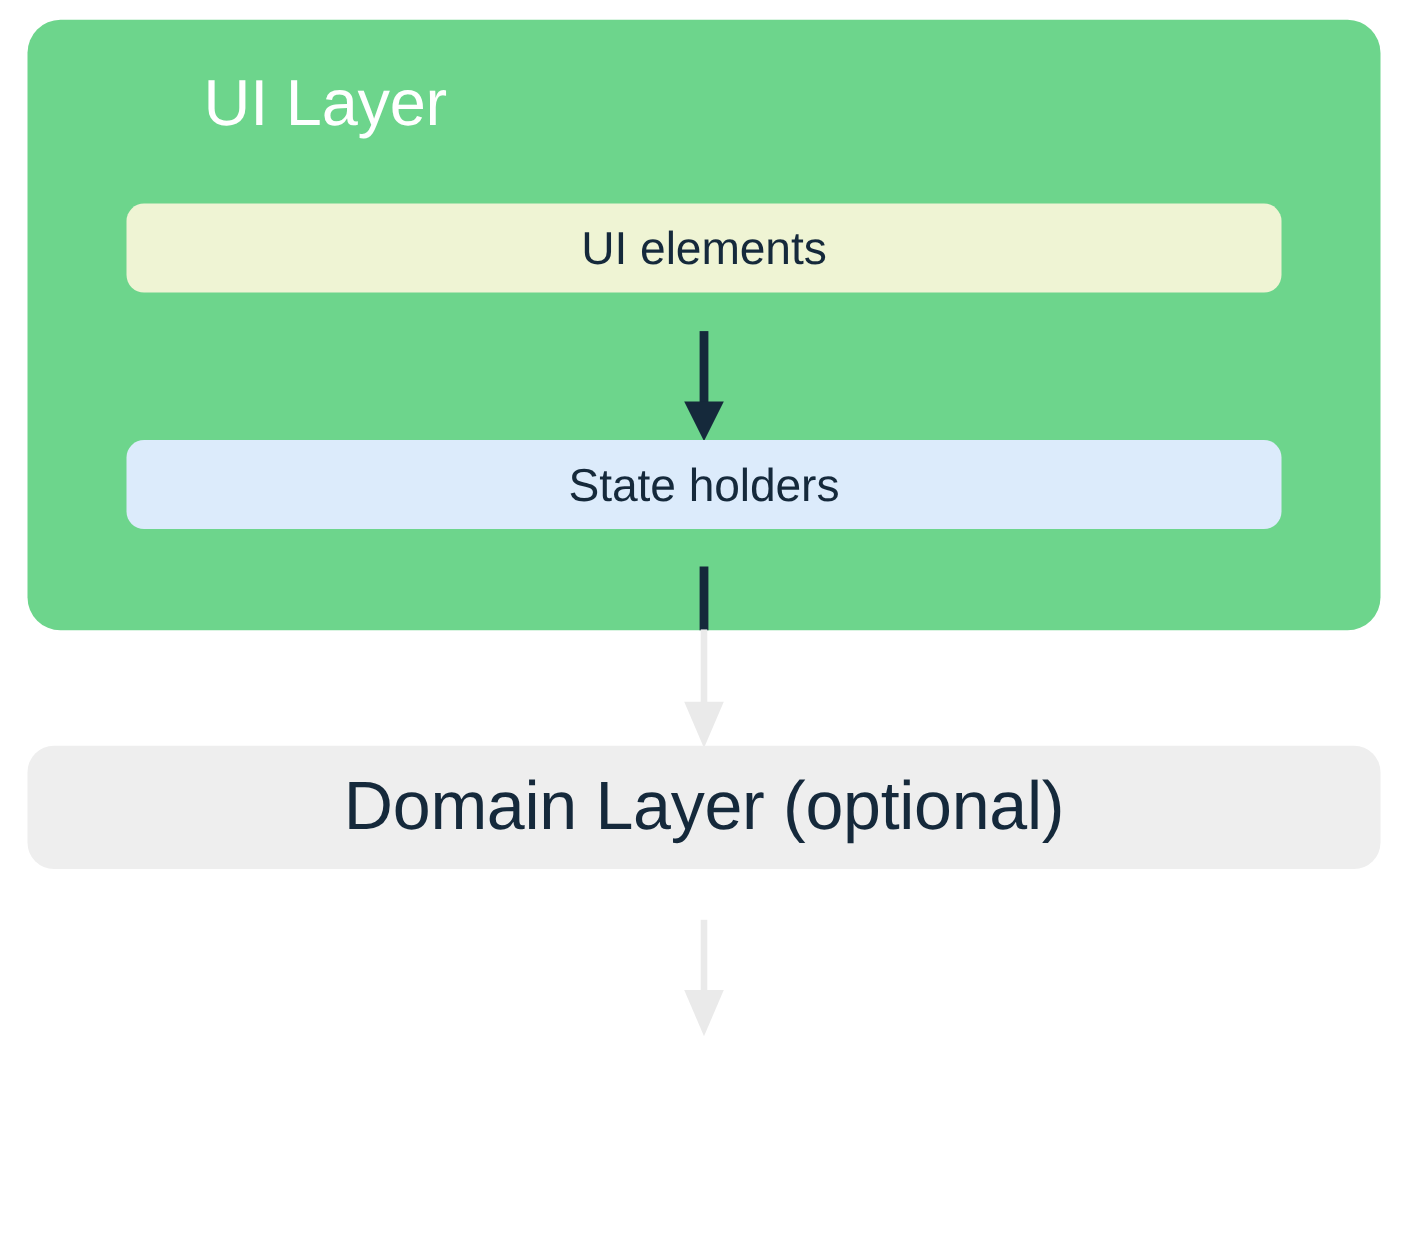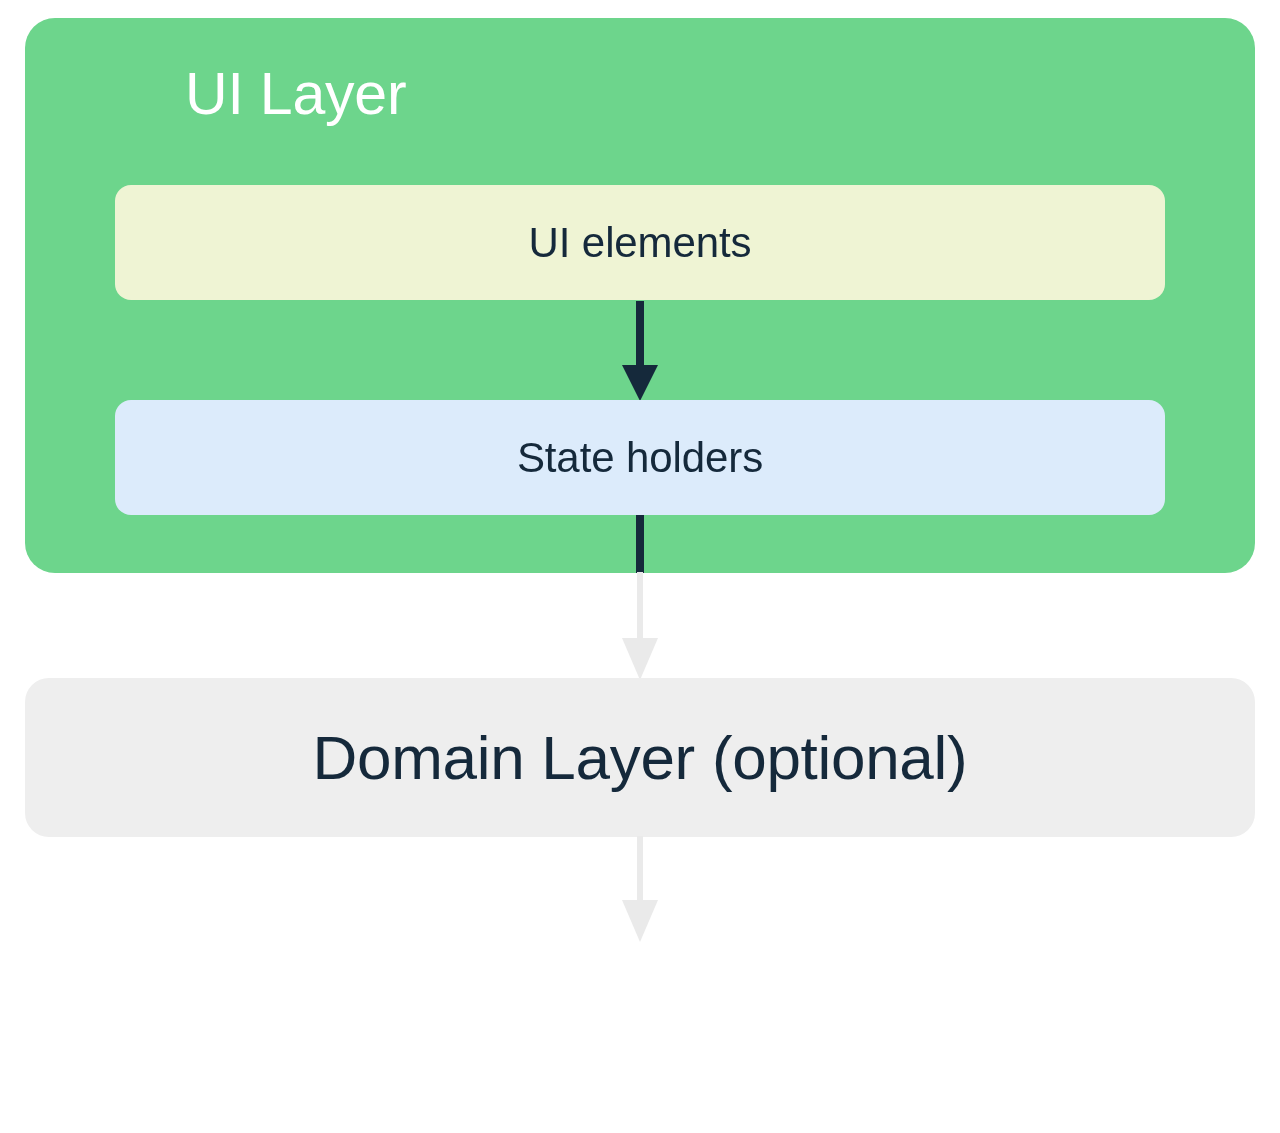--- a/index.html
+++ b/index.html
@@ -44,21 +44,21 @@
     font-weight: 400;
     letter-spacing: -0.2px;
     white-space: nowrap;
   }
 
   
   .inner-box {
     position: absolute;
     left: 90px;
     width: 1050px;
-    height: 115px;
+    height: 81px;
     border-radius: 16px;
     display: flex;
     align-items: center;
     justify-content: center;
     box-sizing: border-box;
   }
   .inner-box .inner-label {
     font-size: 42px;
     line-height: 1;
     color: #15293B;
@@ -130,21 +130,21 @@
     font-size: 62px;
     line-height: 1;
     color: #15293B;
     font-weight: 400;
     letter-spacing: -0.3px;
     white-space: nowrap;
   }
 
   .box-domain-layer {
     top: 678px;
-    height: 159px;
+    height: 112px;
   }
   .box-data-layer {
     top: 940px;
     height: 166px;
   }
 </style>
 </head>
 <body>
 
 <div class="diagram">

